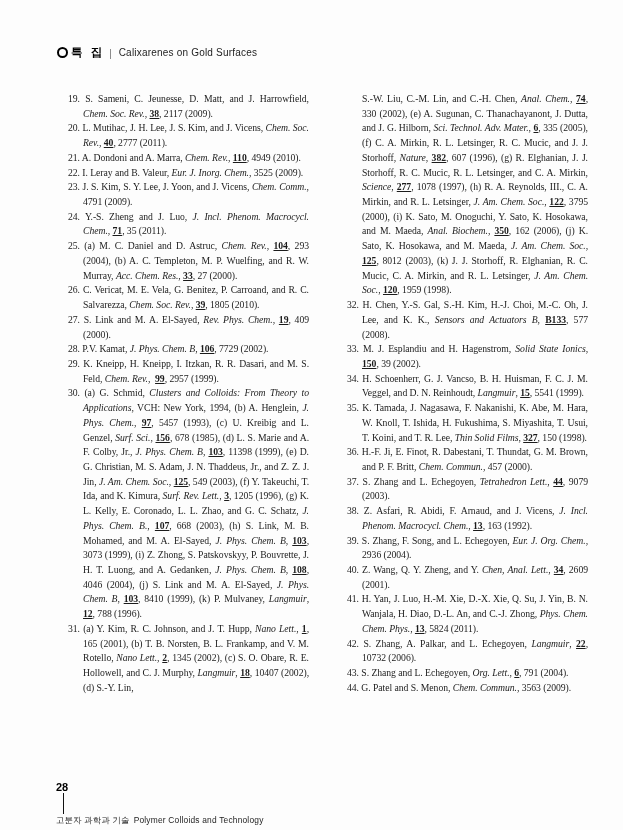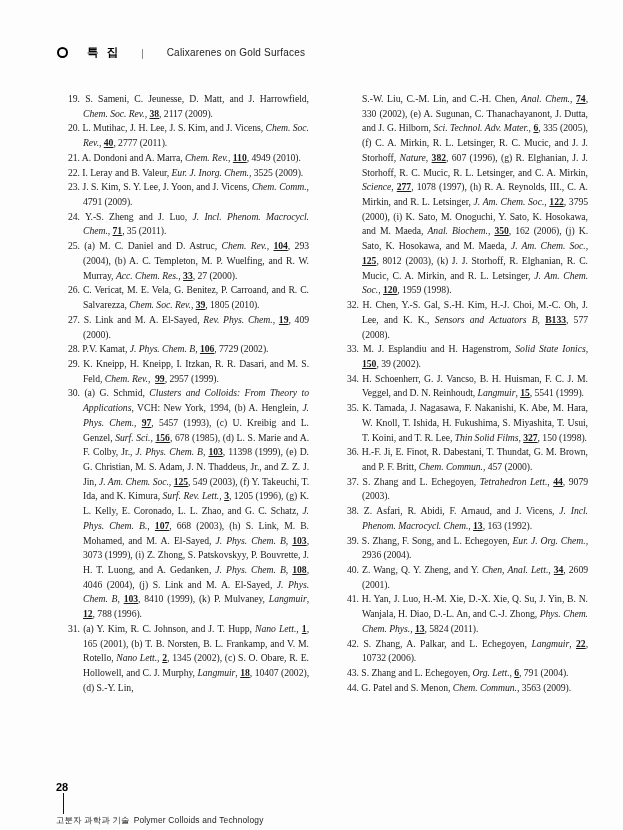--- a/index.html
+++ b/index.html
@@ -18,21 +18,20 @@
   }
 
   
   .header {
     position: absolute;
     left: 57px;
     top: 45px;
     display: flex;
     align-items: center;
     font-family: "Liberation Sans", sans-serif;
-    gap: 16px;
   }
   .ring-icon {
     width: 7px;
     height: 7px;
     border: 2.6px solid #000;
     border-radius: 50%;
     margin-right: 3px;
     flex: 0 0 auto;
   }
   .header-label {

